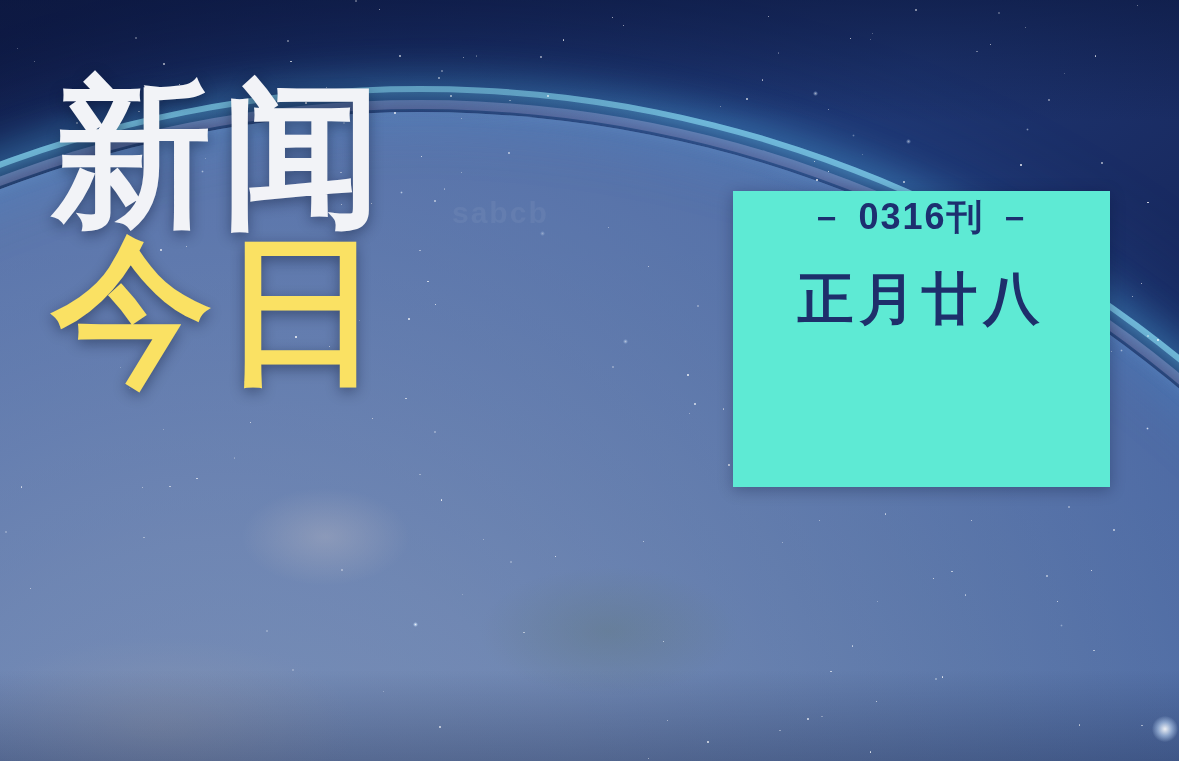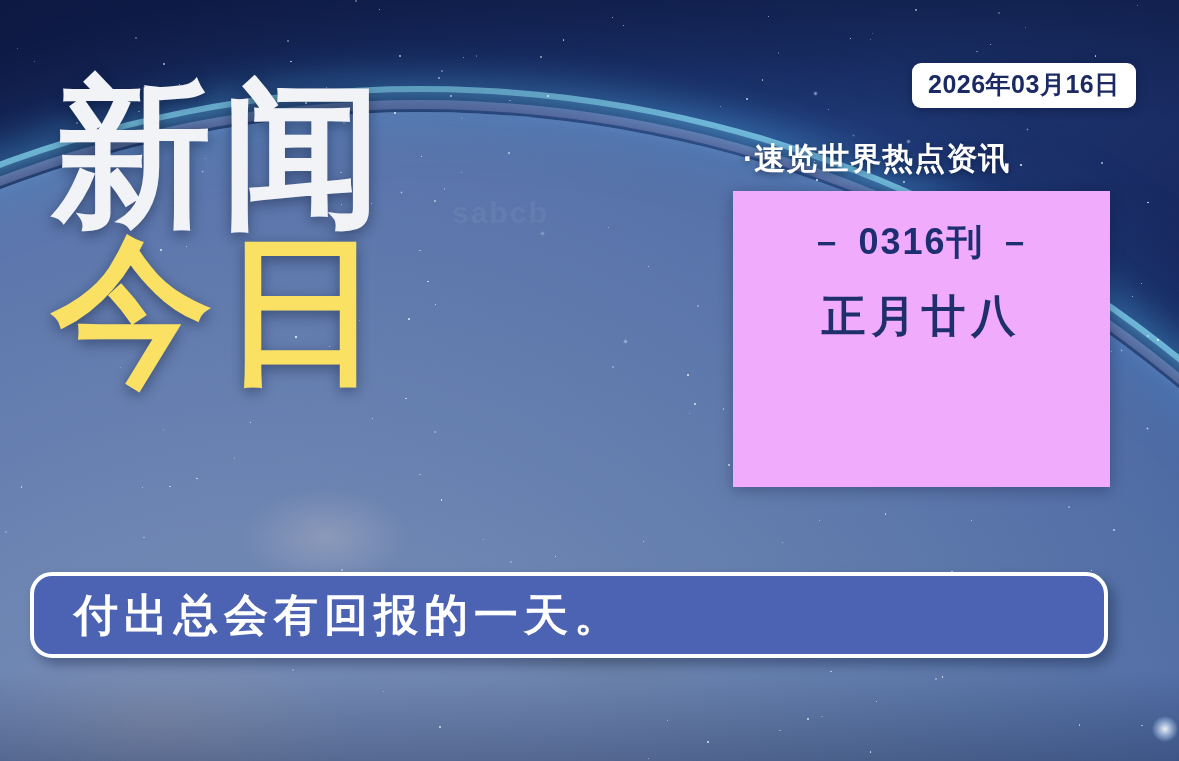--- a/index.html
+++ b/index.html
@@ -187,47 +187,47 @@
     margin-left: 6px;
   }
 
   
   .info-card {
     position: absolute;
     left: 733px;
     top: 191px;
     width: 377px;
     height: 296px;
-    background: #f0abfc;
+    background: #5eead4;
     box-shadow: 0 3px 14px rgba(6,14,42,.30);
     display: flex;
     flex-direction: column;
     align-items: center;
     justify-content: flex-start;
-    padding-top: 27px;
+    padding-top: 2px;
     box-sizing: border-box;
   }
   .issue {
     color: #1d2f70;
     font-size: 36px;
     font-weight: 800;
     letter-spacing: 2px;
     white-space: nowrap;
   }
   .weekday {
     color: #1e2f6b;
     font-size: 62px;
     font-weight: 900;
     letter-spacing: 6px;
     margin-top: 16px;
     white-space: nowrap;
   }
   .lunar {
     color: #1e2f6b;
-    font-size: 44px;
+    font-size: 56px;
     font-weight: 900;
     letter-spacing: 6px;
     margin-top: 20px;
     white-space: nowrap;
   }
 
   
   .quote-banner {
     position: absolute;
     left: 30px;
@@ -459,28 +459,23 @@
       <div class="glowstar" style="left: 1152px; top: 716px; width: 26px; height: 26px; opacity: 0.95;"></div>
     </div>
 
   <div class="watermark">sabcb</div>
 
   <div class="title-block">
     <div class="title-line title-xinwen">新闻</div>
     <div class="title-line title-jinri">今日</div>
   </div>
 
-  <div class="date-pill">2026年03月16日</div>
 
   <div class="slogan">
-    <span class="rest">·速览世界热点资讯</span>
   </div>
 
   <div class="info-card">
     <div class="issue">－  0316刊  －</div>
     <div class="lunar">正月廿八</div>
   </div>
 
-  <div class="quote-banner">
-    <div class="quote-text">付出总会有回报的一天。</div>
-  </div>
 
 </div>
 
 </body></html>

